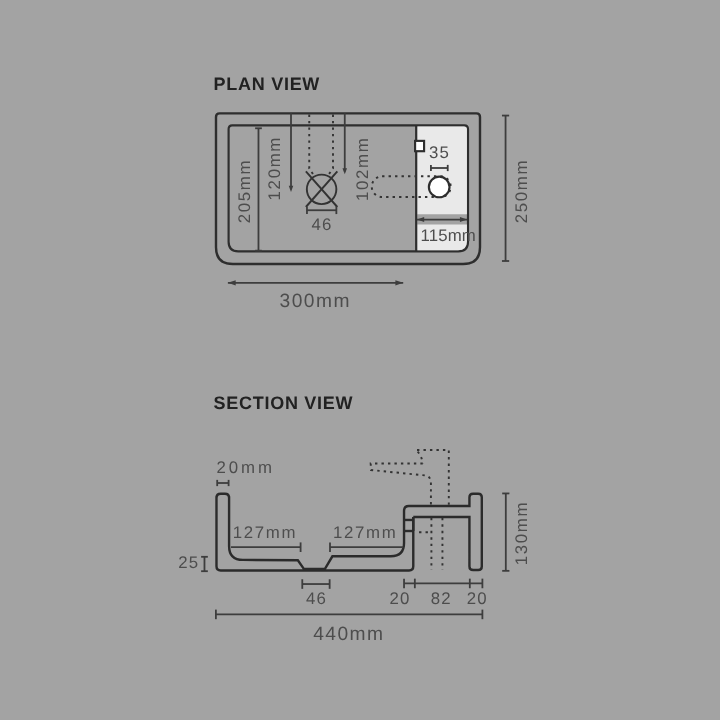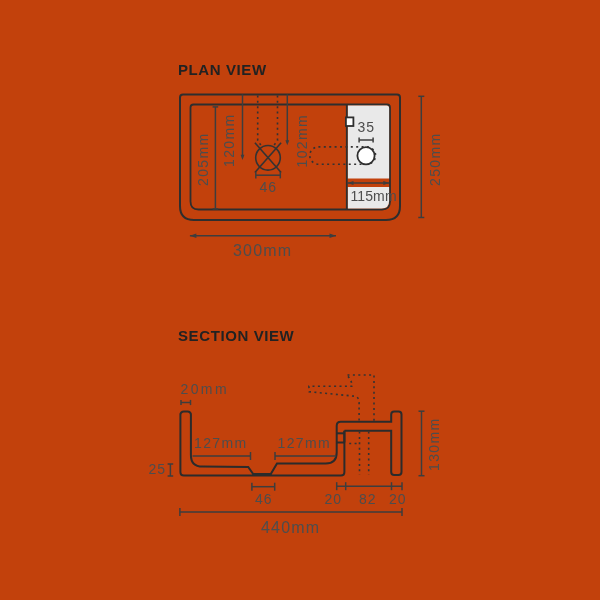--- a/index.html
+++ b/index.html
@@ -1,17 +1,17 @@
 <!DOCTYPE html>
 <html><head>
 <meta charset="utf-8">
 <style>
   html,body{margin:0;padding:0;background:#ffffff;}
   *{-webkit-font-smoothing:antialiased;}
-  .page{width:600px;height:600px;position:relative;background:#c2410c;overflow:hidden;}
+  .page{width:600px;height:600px;position:relative;background:#a3a3a3;overflow:hidden;}
   svg{position:absolute;top:0;left:0;}
   text{font-family:"Liberation Sans", sans-serif;fill:#4d4d4d;}
   .title{font-weight:bold;fill:#222222;font-size:15px;letter-spacing:0.6px;}
   .dim{font-size:14px;letter-spacing:1.4px;}
   .dimbig{font-size:16px;letter-spacing:1.2px;}
 </style>
 </head>
 <body>
 <div class="page">
 <svg width="600" height="600" viewBox="0 0 600 600">

